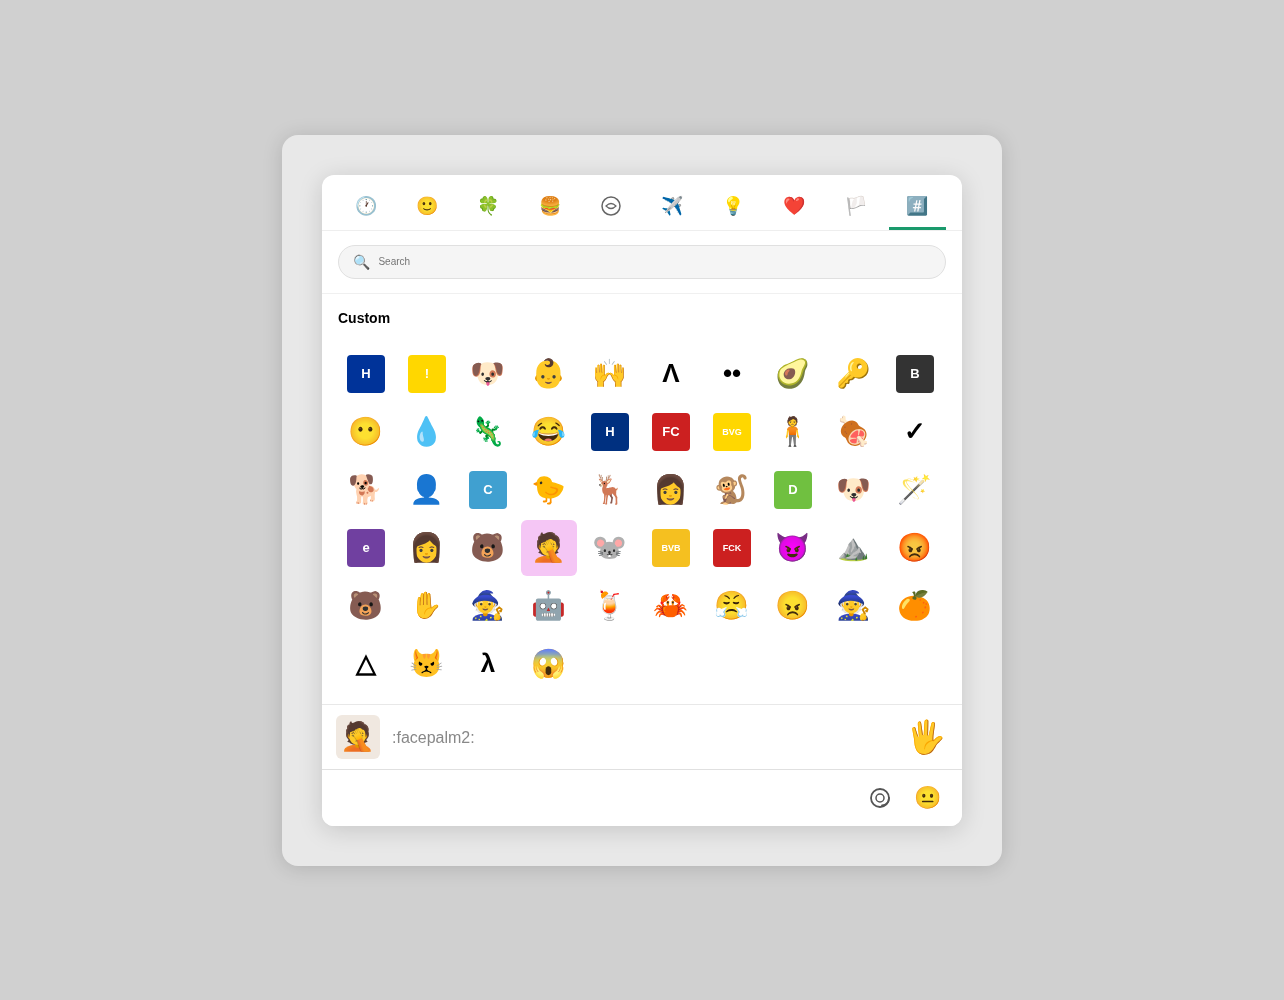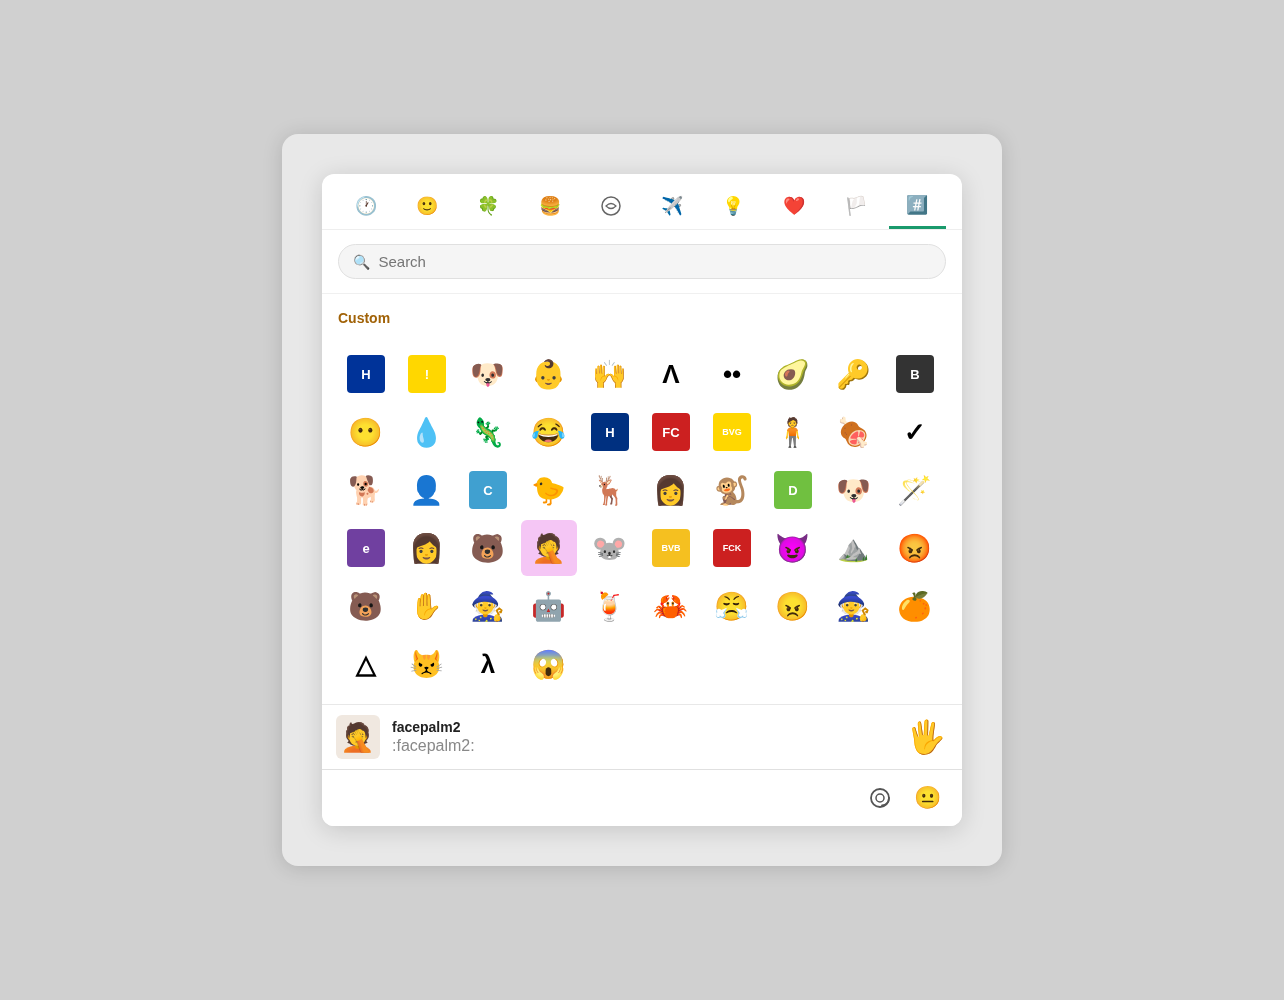--- a/index.html
+++ b/index.html
@@ -77,21 +77,21 @@
 
     .search-icon {
       color: #999;
       font-size: 14px;
     }
 
     .search-input {
       border: none;
       background: transparent;
       outline: none;
-      font-size: 15px;
+      font-size: 10px;
       color: #000000;
       width: 100%;
       cursor: text;
     }
 
     
     .emoji-grid-container {
       padding: 12px 16px;
       max-height: 430px;
       overflow-y: auto;
@@ -105,21 +105,21 @@
       background: #f0f0f0;
     }
     .emoji-grid-container::-webkit-scrollbar-thumb {
       background: #bbb;
       border-radius: 3px;
     }
 
     .section-label {
       font-size: 14px;
       font-weight: 700;
-      color: #a16207;
+      color: #000000;
       margin-bottom: 20px;
       margin-top: 4px;
     }
 
     .emoji-grid {
       display: grid;
       grid-template-columns: repeat(10, 1fr);
       gap: 2px;
     }
 
@@ -423,21 +423,20 @@
             <div class="custom-emoji" style="background: transparent; font-size: 28px;">😱</div>
           </div>
         </div>
     </div>
 
     <div class="preview-bar">
       <div class="preview-emoji-img">
         <span style="font-size:28px">🤦</span>
       </div>
       <div class="preview-text">
-        <div class="preview-name">facepalm2</div>
         <div class="preview-shortcode">:facepalm2:</div>
       </div>
       <div class="preview-emoji-large">🖐️</div>
     </div>
 
     <div class="bottom-toolbar">
       <div class="toolbar-icon">
         <svg width="22" height="22" viewBox="0 0 22 22" fill="none">
           <circle cx="11" cy="11" r="9" stroke="#555" stroke-width="1.8" fill="none"></circle>
           <circle cx="11" cy="11" r="4" stroke="#555" stroke-width="1.5" fill="none"></circle>

